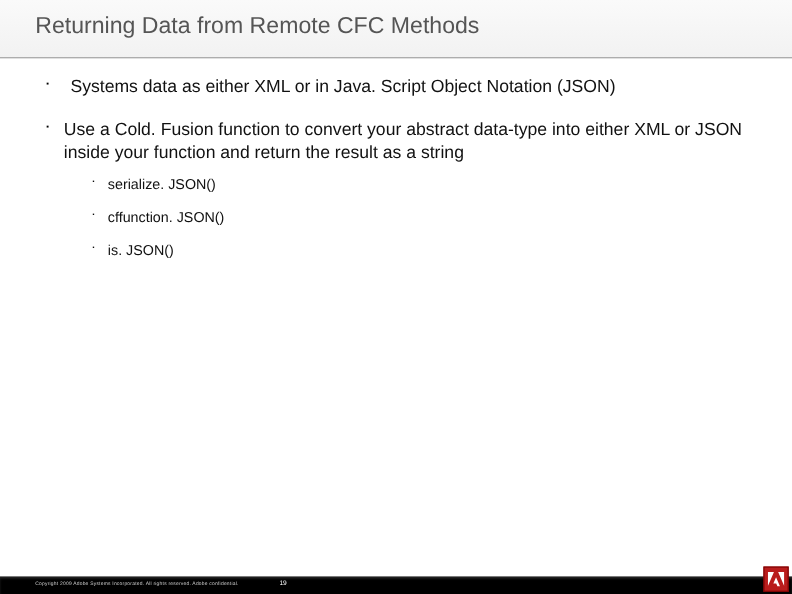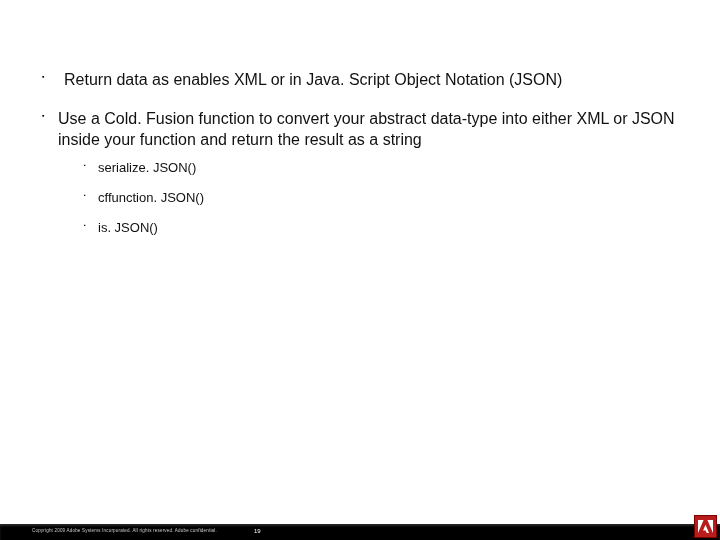--- a/index.html
+++ b/index.html
@@ -16,24 +16,27 @@
   .footer{position:absolute;left:0;right:0;bottom:0;height:16px;background:#000;box-shadow:inset 0 2px 2px rgba(255,255,255,.15)}
   .copyright{position:absolute;left:32px;top:4px;color:#ccc;font-size:4.5px;letter-spacing:.2px;white-space:nowrap}
   .pagenum{position:absolute;left:254px;top:4px;color:#fff;font-size:6px}
   .logo{position:absolute;right:3px;bottom:2px;width:23px;height:23px;background:#b91c1c;border:1px solid #7a0000;box-sizing:border-box;display:flex;align-items:center;justify-content:center}
   .logo svg{width:15px;height:15px}
 </style>
 </head>
 <body>
 
 <div class="slide">
+  <div class="header">
+    <div class="title">Returning Data from Remote CFC Methods</div>
+  </div>
 
   <div class="body">
     <ul class="top">
-      <li style="padding-left:22px"><span>Return data as enables XML or in Java. Script Object Notation (JSON)</span></li>
+      <li style="padding-left:22px"><span>Systems data as either XML or in Java. Script Object Notation (JSON)</span></li>
       <li>
         <span>Use a Cold. Fusion function to convert your abstract data-type into either XML or JSON inside your function and return the result as a string</span>
         <ul class="sub">
           <li><span>serialize. JSON()</span></li>
           <li><span>cffunction. JSON()</span></li>
           <li><span>is. JSON()</span></li>
         </ul>
       </li>
     </ul>
   </div>

